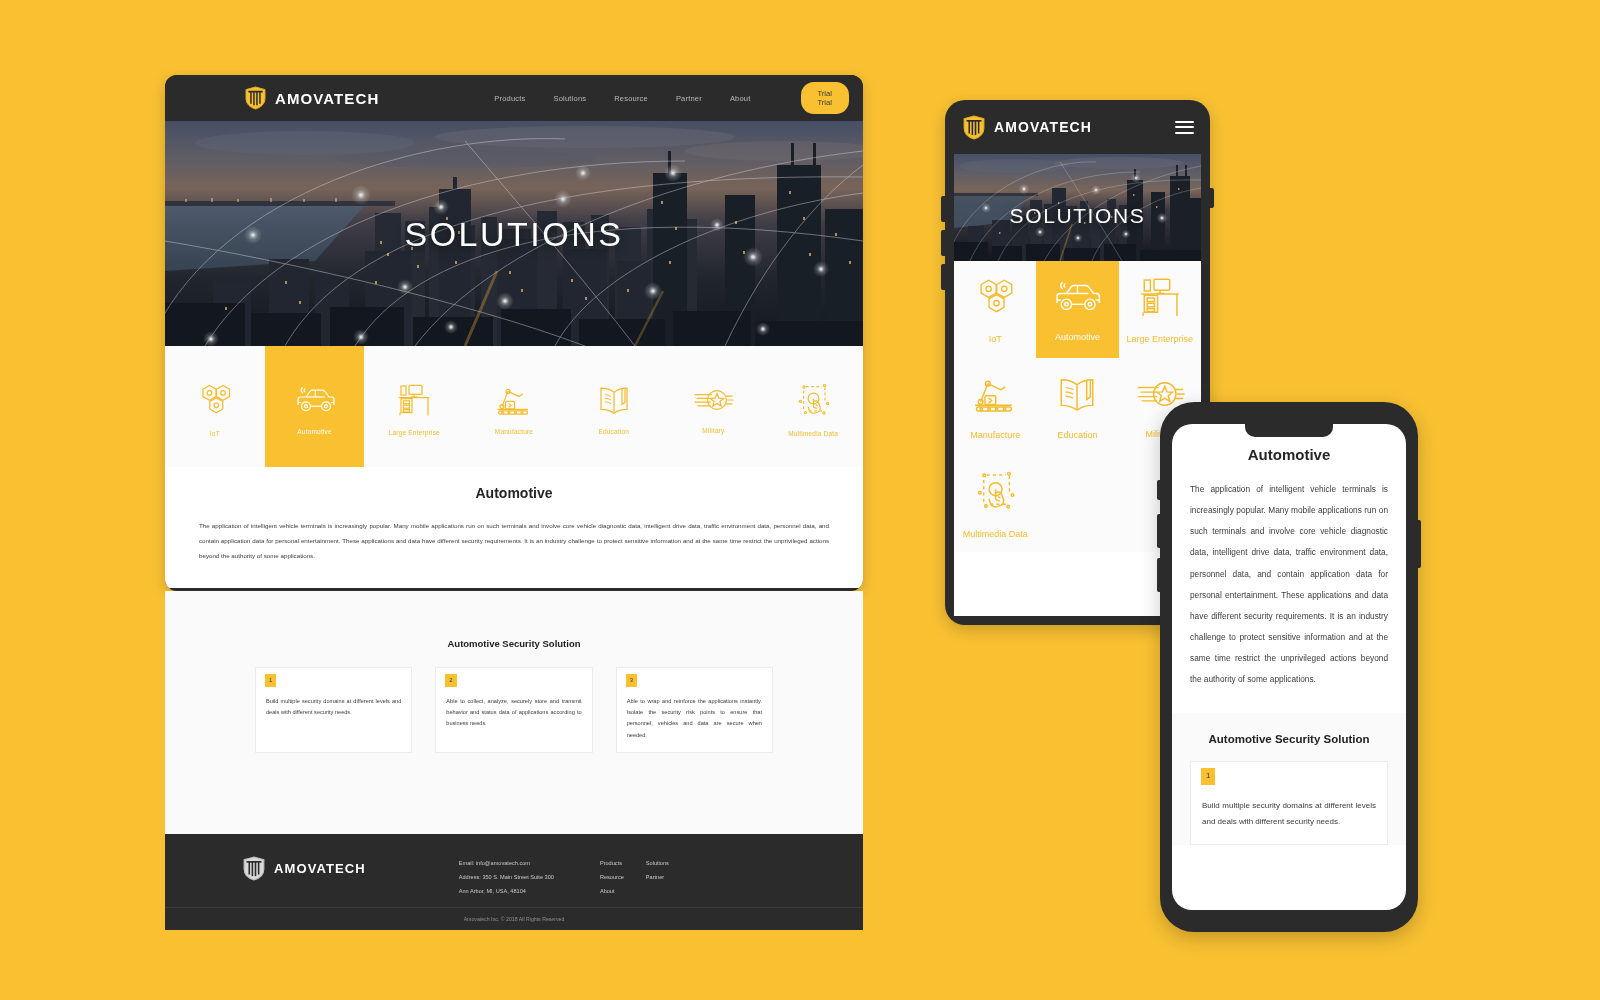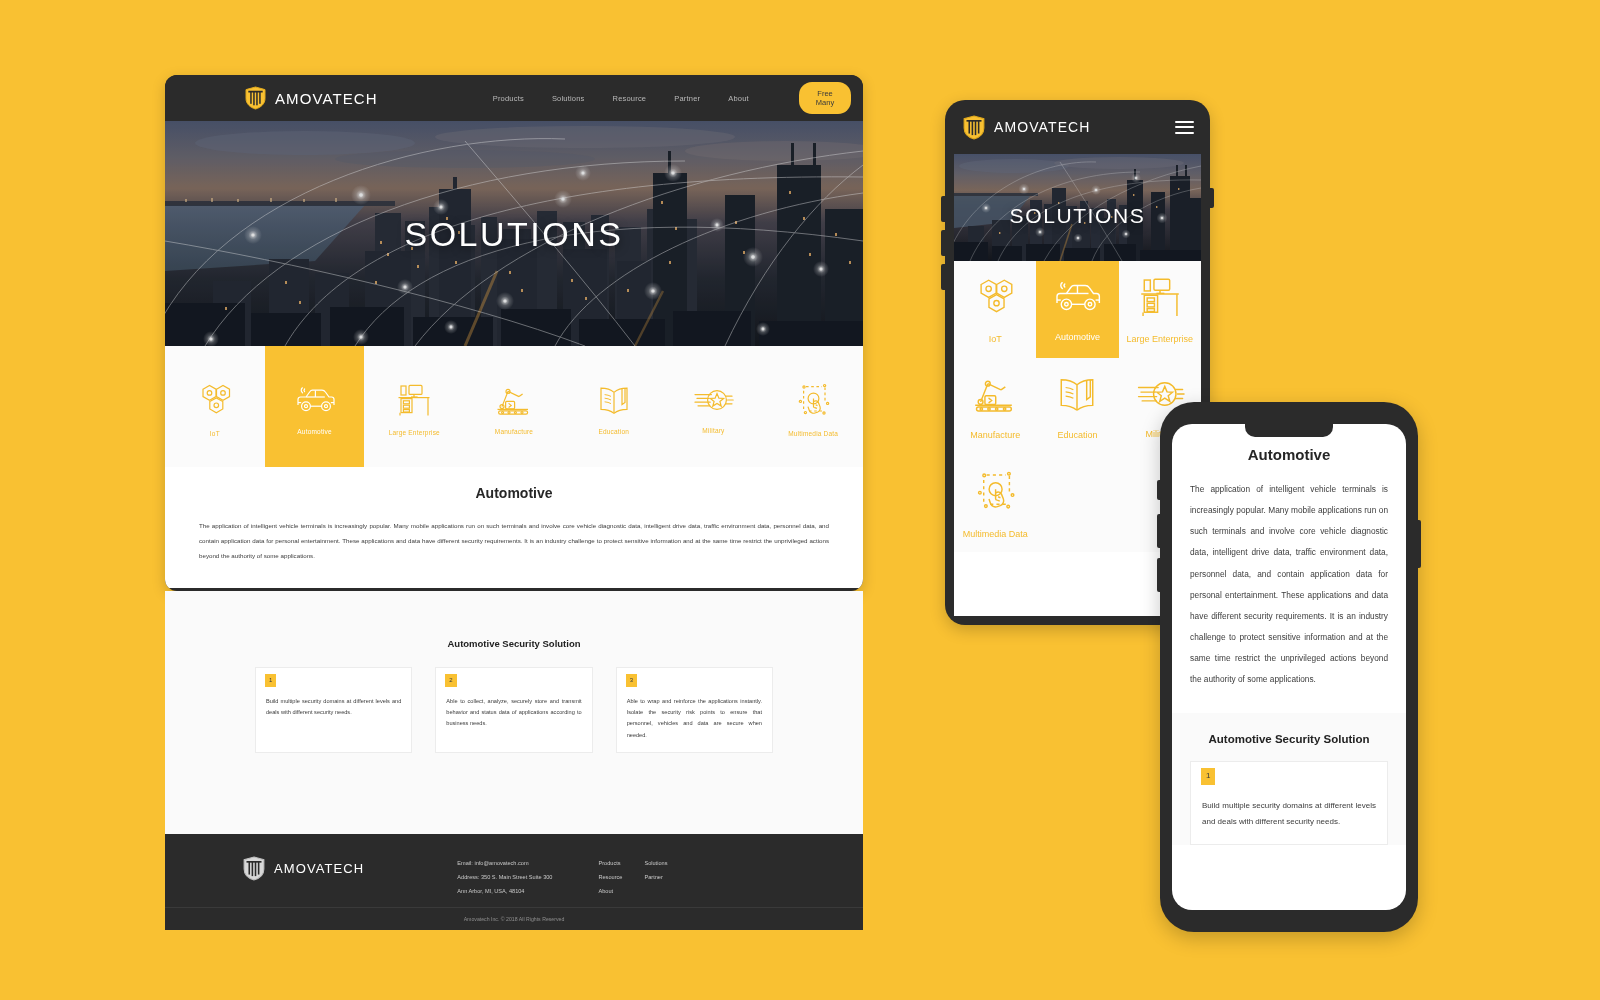--- a/index.html
+++ b/index.html
@@ -42,21 +42,21 @@
     height: 46px;
     display: flex;
     align-items: center;
     padding: 0 18px 0 80px;
     background: #2b2b2b;
   }
   .brand { display: flex; align-items: center; gap: 9px; }
   .brand-name {
     color: #fff;
     font-size: 15px;
-    font-weight: normal;
+    font-weight: bold;
     letter-spacing: 1.1px;
     text-align: right;
   }
   .desk-nav {
     display: flex;
     align-items: center;
     gap: 28px;
     margin-left: 115px;
   }
   .desk-nav a {
@@ -427,21 +427,21 @@
         </div>
 
         <nav class="desk-nav">
           <a href="#">Products</a>
           <a href="#">Solutions</a>
           <a href="#">Resource</a>
           <a href="#">Partner</a>
           <a href="#">About</a>
         </nav>
 
-        <button class="free-trial">Free Many</button>
+        <button class="free-trial">Trial Trial</button>
       </div>
 
       <div class="hero">
         <svg class="hero-city" viewBox="0 0 698 225" preserveAspectRatio="none">
           <defs>
             <linearGradient id="sky" x1="0" y1="0" x2="0" y2="1">
               <stop offset="0" stop-color="#515a74"></stop>
               <stop offset="0.16" stop-color="#6d6a73"></stop>
               <stop offset="0.30" stop-color="#8a7264"></stop>
               <stop offset="0.45" stop-color="#4a4650"></stop>

